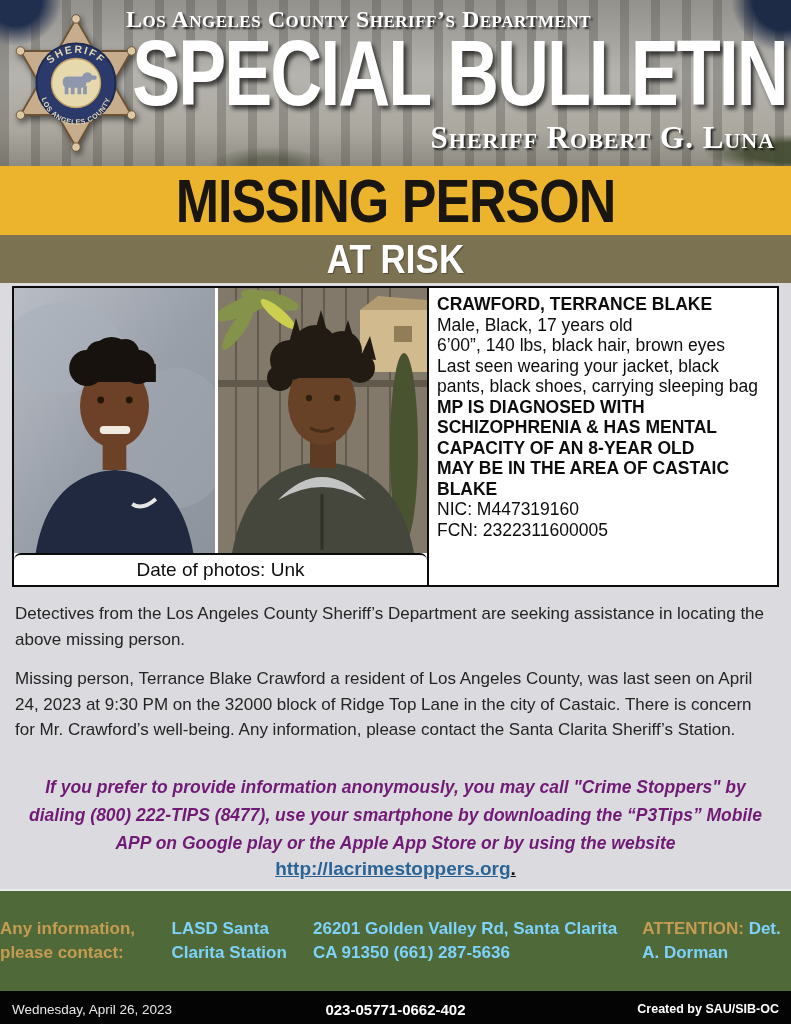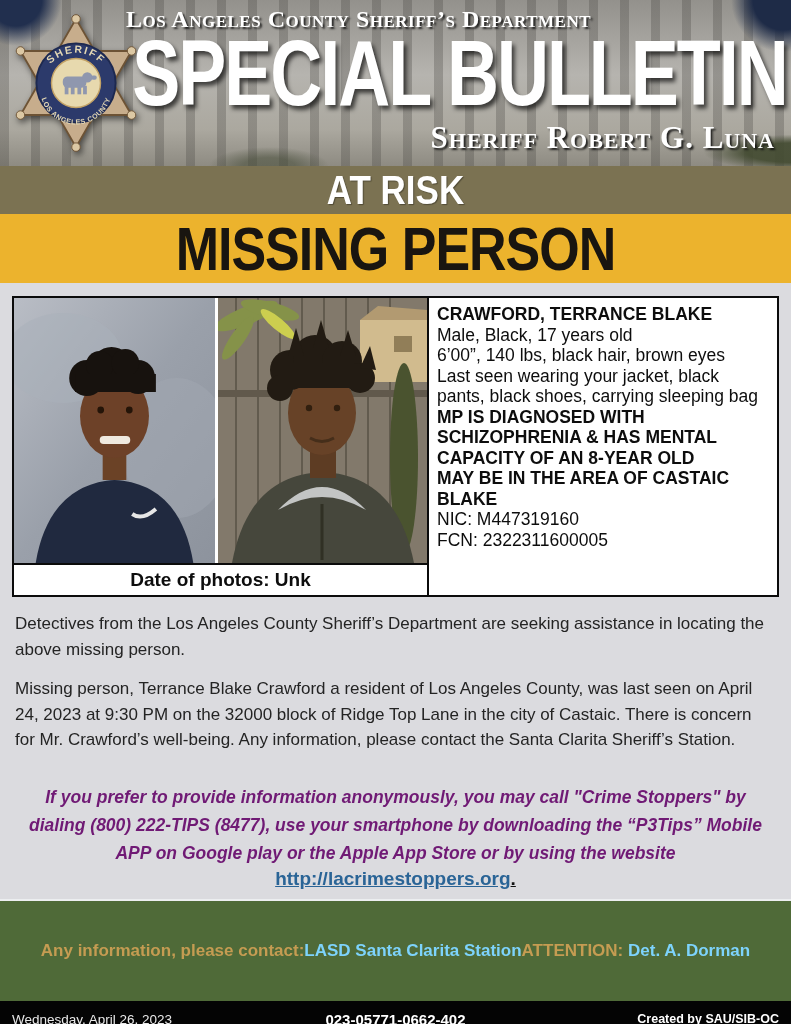--- a/index.html
+++ b/index.html
@@ -50,37 +50,37 @@
   }
   .band-risk{height:48px;background:#7b7252;}
   .band-risk span{
     display:inline-block;font-weight:bold;font-size:35px;letter-spacing:0;
     transform:scaleY(1.15);color:#fff;white-space:nowrap;
     text-shadow:1px 1px 1px rgba(0,0,0,.35);
   }
   
   .gray-body{height:603px;background:#dbdbdf;}
   .photo-panel{
-    box-sizing:border-box;margin:13px 12px 0;height:301px;background:#fff;
+    box-sizing:border-box;margin:3px 12px 0;height:301px;background:#fff;
     border:2px solid #0b0b0b;display:grid;
     grid-template-columns:204px 209px 1fr;grid-template-rows:265px 32px;
   }
   .photo-cell{overflow:hidden;position:relative;}
   .photo-cell.first{border-right:3px solid #fff;}
   .photo-cell svg{display:block;width:100%;height:100%;}
   .details-cell{
     grid-column:3;grid-row:1 / 3;border-left:2px solid #0b0b0b;
     padding:6px 8px 0;box-sizing:border-box;
     font-size:17.5px;line-height:20.5px;color:#0d0d0d;background:#fff;
   }
   .details-cell .bold{font-weight:bold;}
   .caption-cell{
     grid-column:1 / 3;grid-row:2;border-top:2px solid #0b0b0b;background:#fff;
     display:flex;align-items:center;justify-content:center;
-    font-weight:bold;font-size:19px;color:#0d0d0d;
+    font-weight:normal;font-size:19px;color:#0d0d0d;border-radius:7px;
   }
   .para{margin:14px 15px 0;font-size:17px;line-height:25.5px;color:#242424;}
   .anon-block{
     margin:30px auto 0;width:742px;text-align:center;
     font-weight:bold;font-style:italic;font-size:17.5px;line-height:28px;color:#701a75;
   }
   .link-line{margin-top:1px;text-align:center;font-weight:bold;font-size:19px;}
   .link-line a{color:#2a6496;text-decoration:underline;cursor:pointer;}
   .link-line .suffix{color:#111;text-decoration:underline;}
   
@@ -135,26 +135,26 @@
         <rect x="77.5" y="81" width="4" height="9"></rect>
       </g>
     </svg>
     <div class="agency">Los Angeles County Sheriff’s Department</div>
     <div class="big-title">
       <span>SPECIAL BULLETIN</span>
     </div>
     <div class="sheriff-name">Sheriff Robert G. Luna</div>
   </div>
 
+  <div class="band band-missing">
+    <span>MISSING PERSON</span>
+  </div>
+
   <div class="band band-risk">
     <span>AT RISK</span>
-  </div>
-
-  <div class="band band-missing">
-    <span>MISSING PERSON</span>
   </div>
 
   <div class="gray-body">
 
     <div class="photo-panel">
 
       <div class="photo-cell first">
         <svg viewBox="0 0 204 265" preserveAspectRatio="none">
           <defs>
             <linearGradient id="pg1" x1="0" y1="0" x2="1" y2="1">
@@ -251,20 +251,21 @@
 
     <div class="anon-block">If you prefer to provide information anonymously, you may call "Crime Stoppers" by dialing (800) 222-TIPS (8477), use your smartphone by downloading the “P3Tips” Mobile APP on Google play or the Apple App Store or by using the website</div>
     <div class="link-line">
       <a>http://lacrimestoppers.org</a><span class="suffix">.</span>
     </div>
   </div>
 
   <div class="contact">
     <div class="gold">Any information, please contact:</div>
     <div class="white">LASD Santa Clarita Station</div>
+    <div class="white">26201 Golden Valley Rd, Santa Clarita CA 91350 (661) 287-5636</div>
     <div>
       <span class="gold">ATTENTION:</span>
       <span class="white">Det. A. Dorman</span>
     </div>
   </div>
 
   <div class="footer">
     <div class="f-left">Wednesday, April 26, 2023</div>
     <div class="f-center">023-05771-0662-402</div>
     <div class="f-right">Created by SAU/SIB-OC</div>

